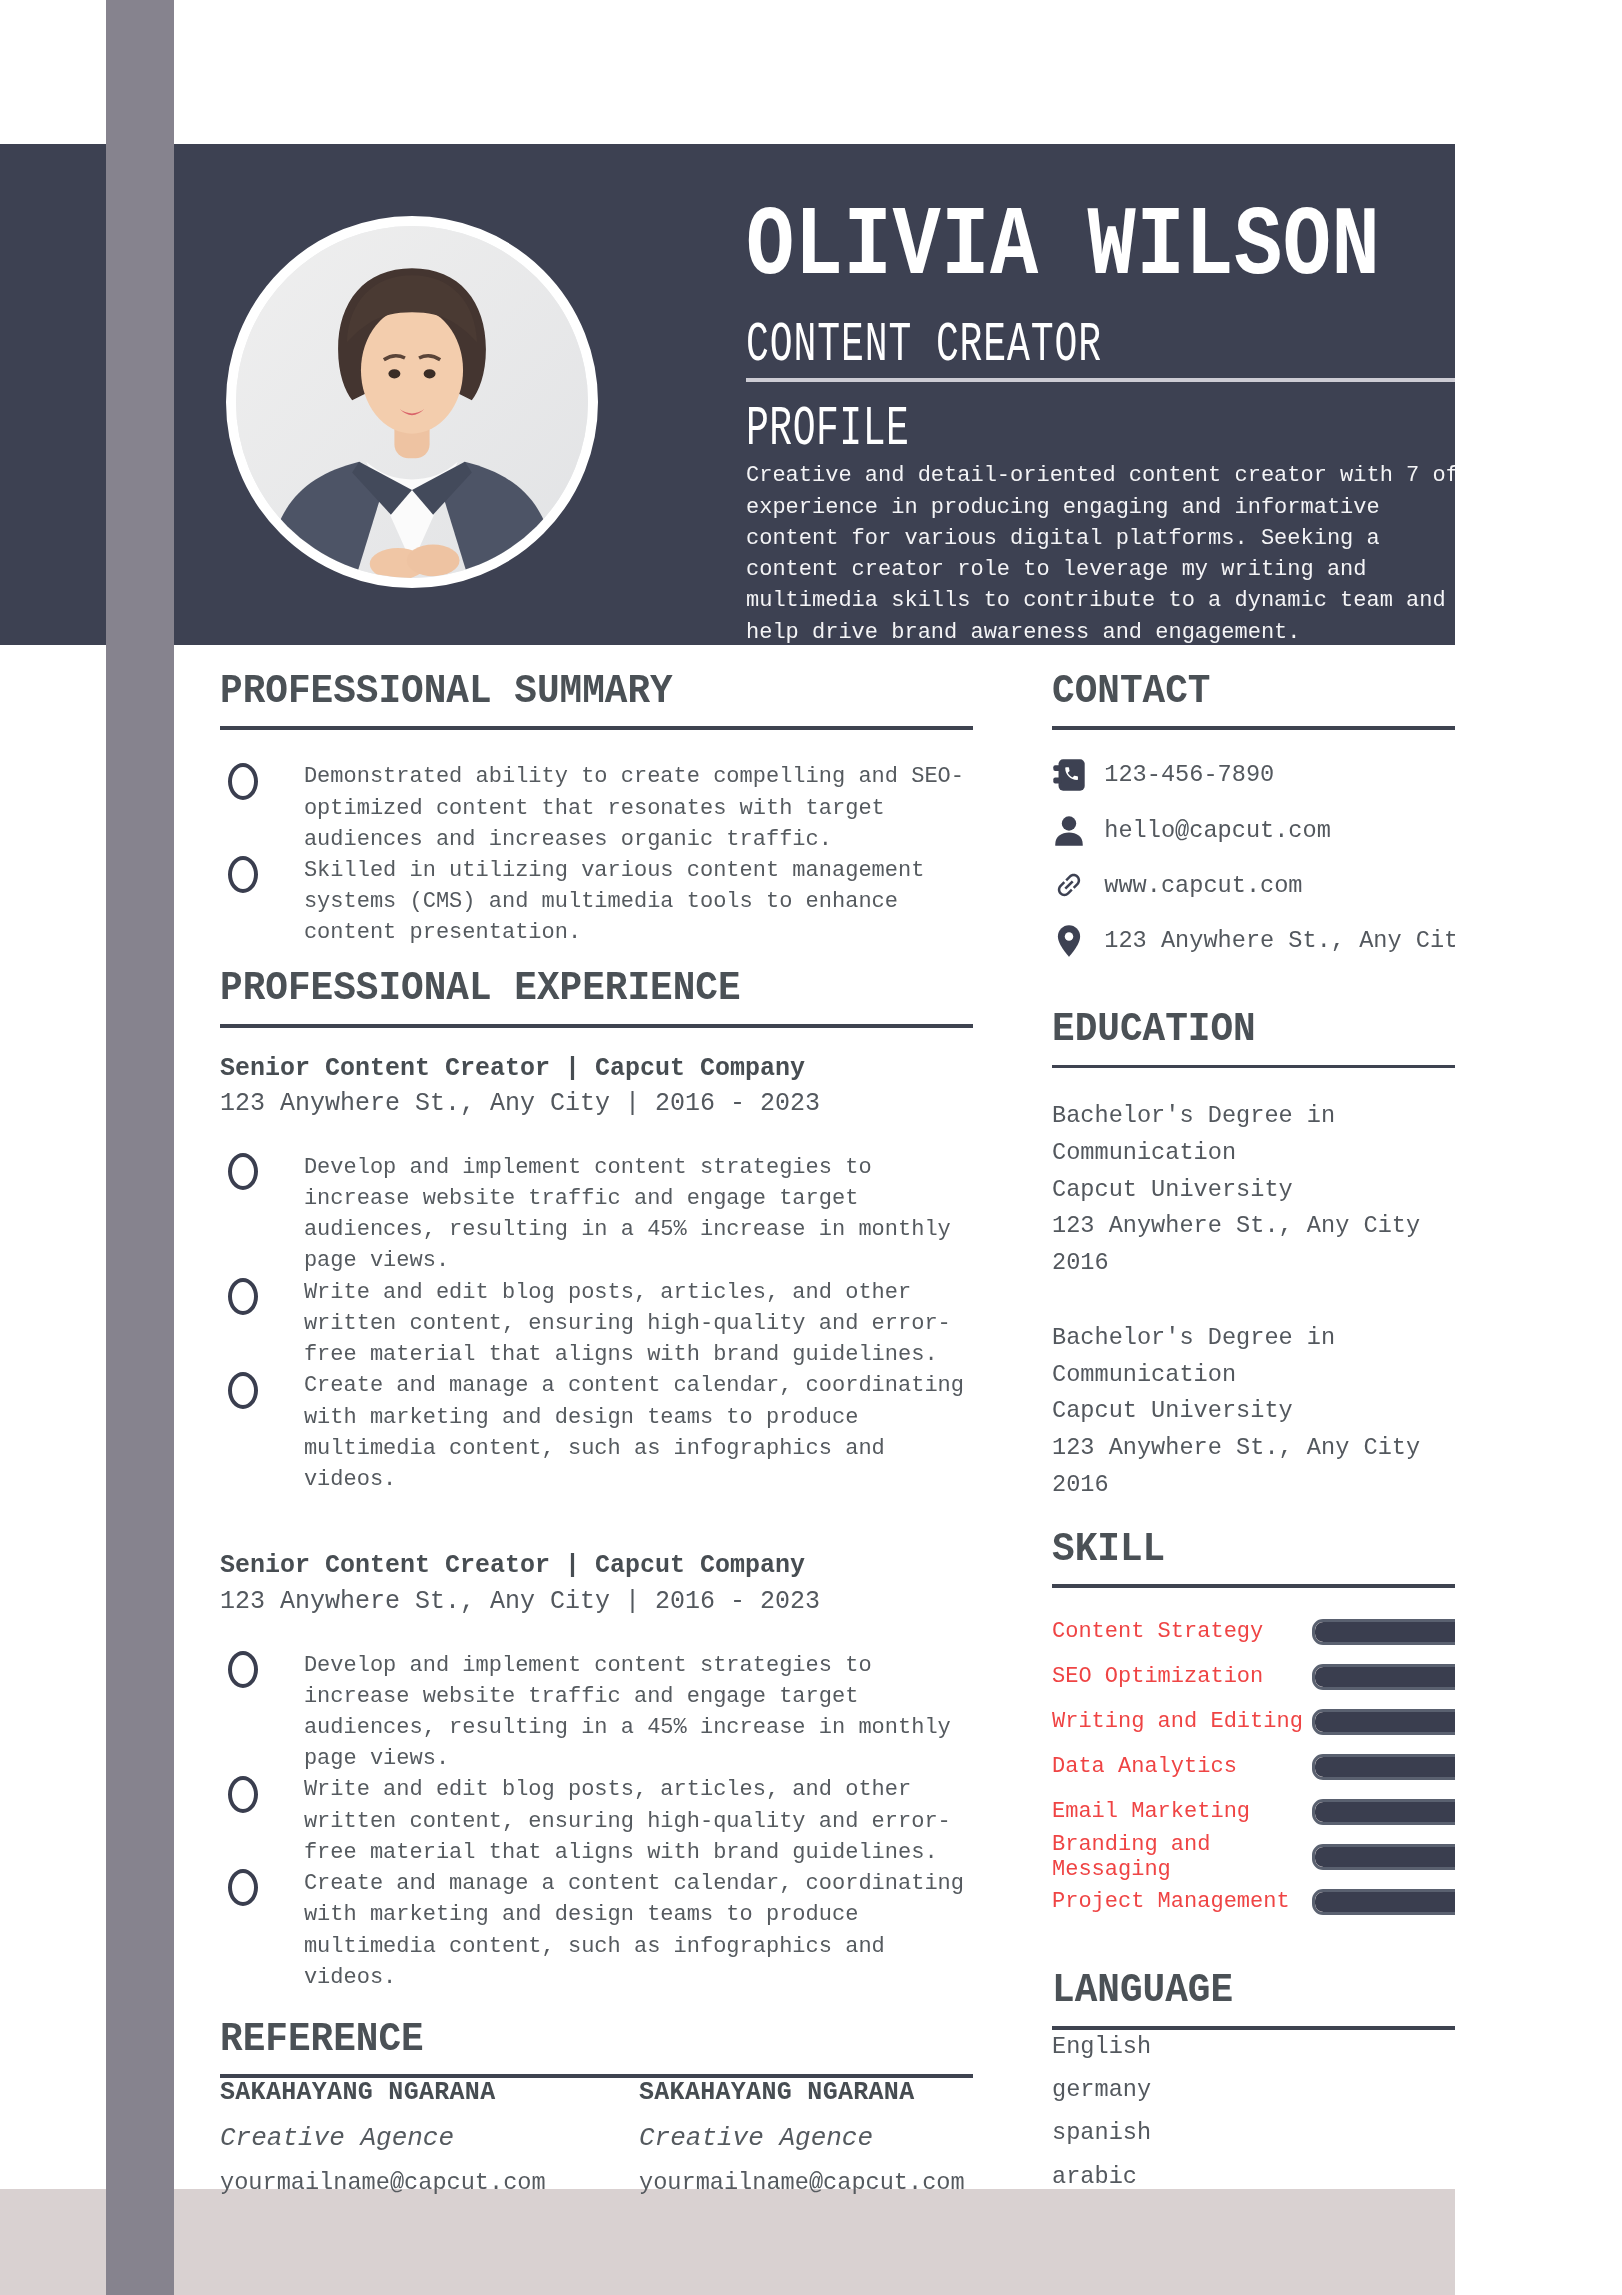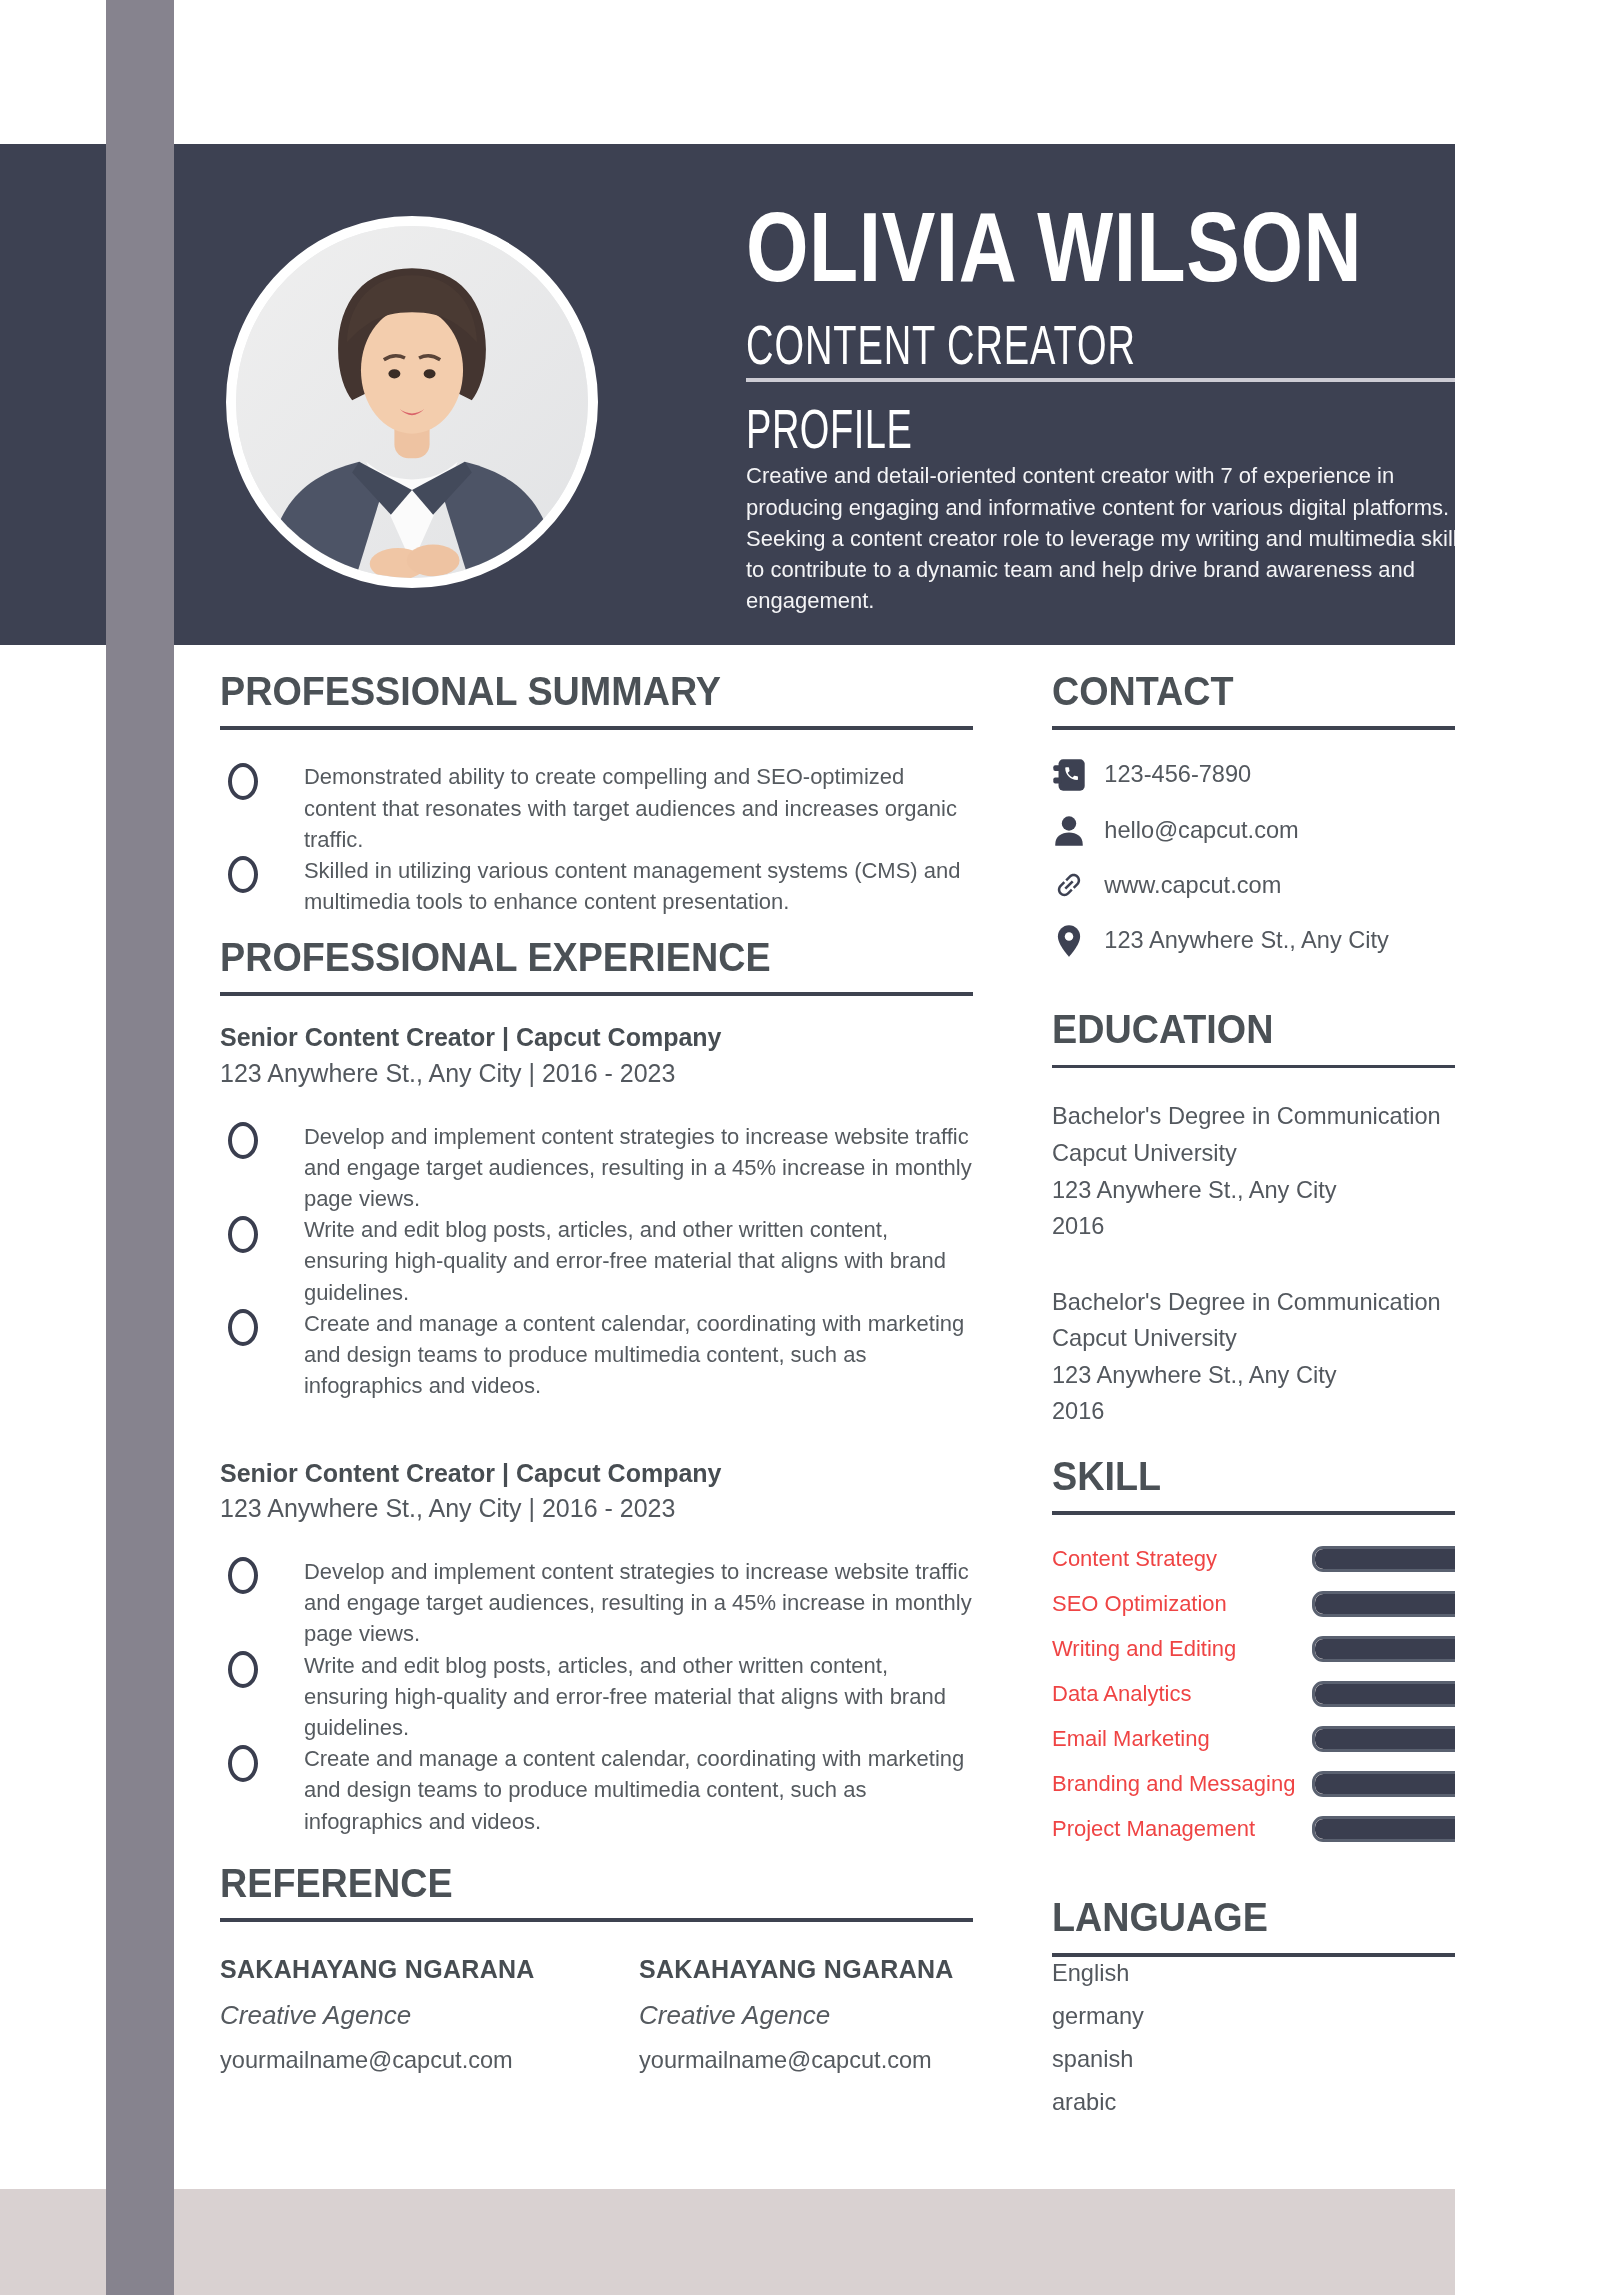--- a/index.html
+++ b/index.html
@@ -1,18 +1,18 @@
 <!DOCTYPE html>
 <html style="font-size:10.5px"><head>
 <meta charset="utf-8">
 <style>
   html,body{margin:0;padding:0;background:#ffffff;}
   .page{
     position:relative;width:1455px;height:2295px;background:#ffffff;overflow:hidden;
-    font-family:Liberation Sans, sans-serif;color:#555a5f;
+    font-family:Liberation Mono, monospace;color:#555a5f;
   }
   
   .stripe{position:absolute;left:106px;top:0;width:68px;height:2295px;background:#86838e;z-index:3;}
   .header-band{position:absolute;left:0;top:144px;width:1490px;height:501px;background:#3d4152;z-index:1;}
   .footer-band{position:absolute;left:0;top:2189px;width:1623px;height:106px;background:#d9d1d1;z-index:1;}
   
   .photo{
     position:absolute;left:226px;top:216px;width:352px;height:352px;border-radius:50%;
     border:10.5px solid #ffffff;overflow:hidden;background:#eaebec;z-index:4;
   }
@@ -39,21 +39,21 @@
   .bmark{flex:none;width:22px;height:29px;border:4.6px solid #3a3e4f;border-radius:50%;
          margin:1.3px 46px 0 7.9px;background:transparent;}
   .btext{flex:1;font-size:22px;line-height:1.42;color:#555a5f;}
   
   .job{margin-top:26px;}
   .job + .job{margin-top:56px;}
   .job-title{font-size:25px;font-weight:700;color:#474d52;line-height:1.2;}
   .job-meta{font-size:25px;font-weight:500;color:#53585e;line-height:1.2;margin-top:5.2px;}
   .job .blist{margin-top:33px;}
   
-  .ref-grid{margin-top:33px;display:grid;grid-template-columns:419px 1fr;}
+  .ref-grid{display:grid;grid-template-columns:419px 1fr;}
   .ref-name{font-size:25px;font-weight:700;color:#474d52;letter-spacing:0.3px;}
   .ref-company{font-size:26px;font-style:italic;color:#555a5f;margin-top:15.7px;}
   .ref-email{font-size:23.6px;color:#555a5f;margin-top:15.7px;}
   
   .contact-rows{margin-top:26px;}
   .c-row{display:flex;align-items:center;height:37px;margin-bottom:18.3px;}
   .c-icon{flex:none;width:34px;height:34px;}
   .c-icon svg{display:block;width:34px;height:34px;}
   .c-text{margin-left:18.3px;font-size:23.6px;color:#53585e;}
   

